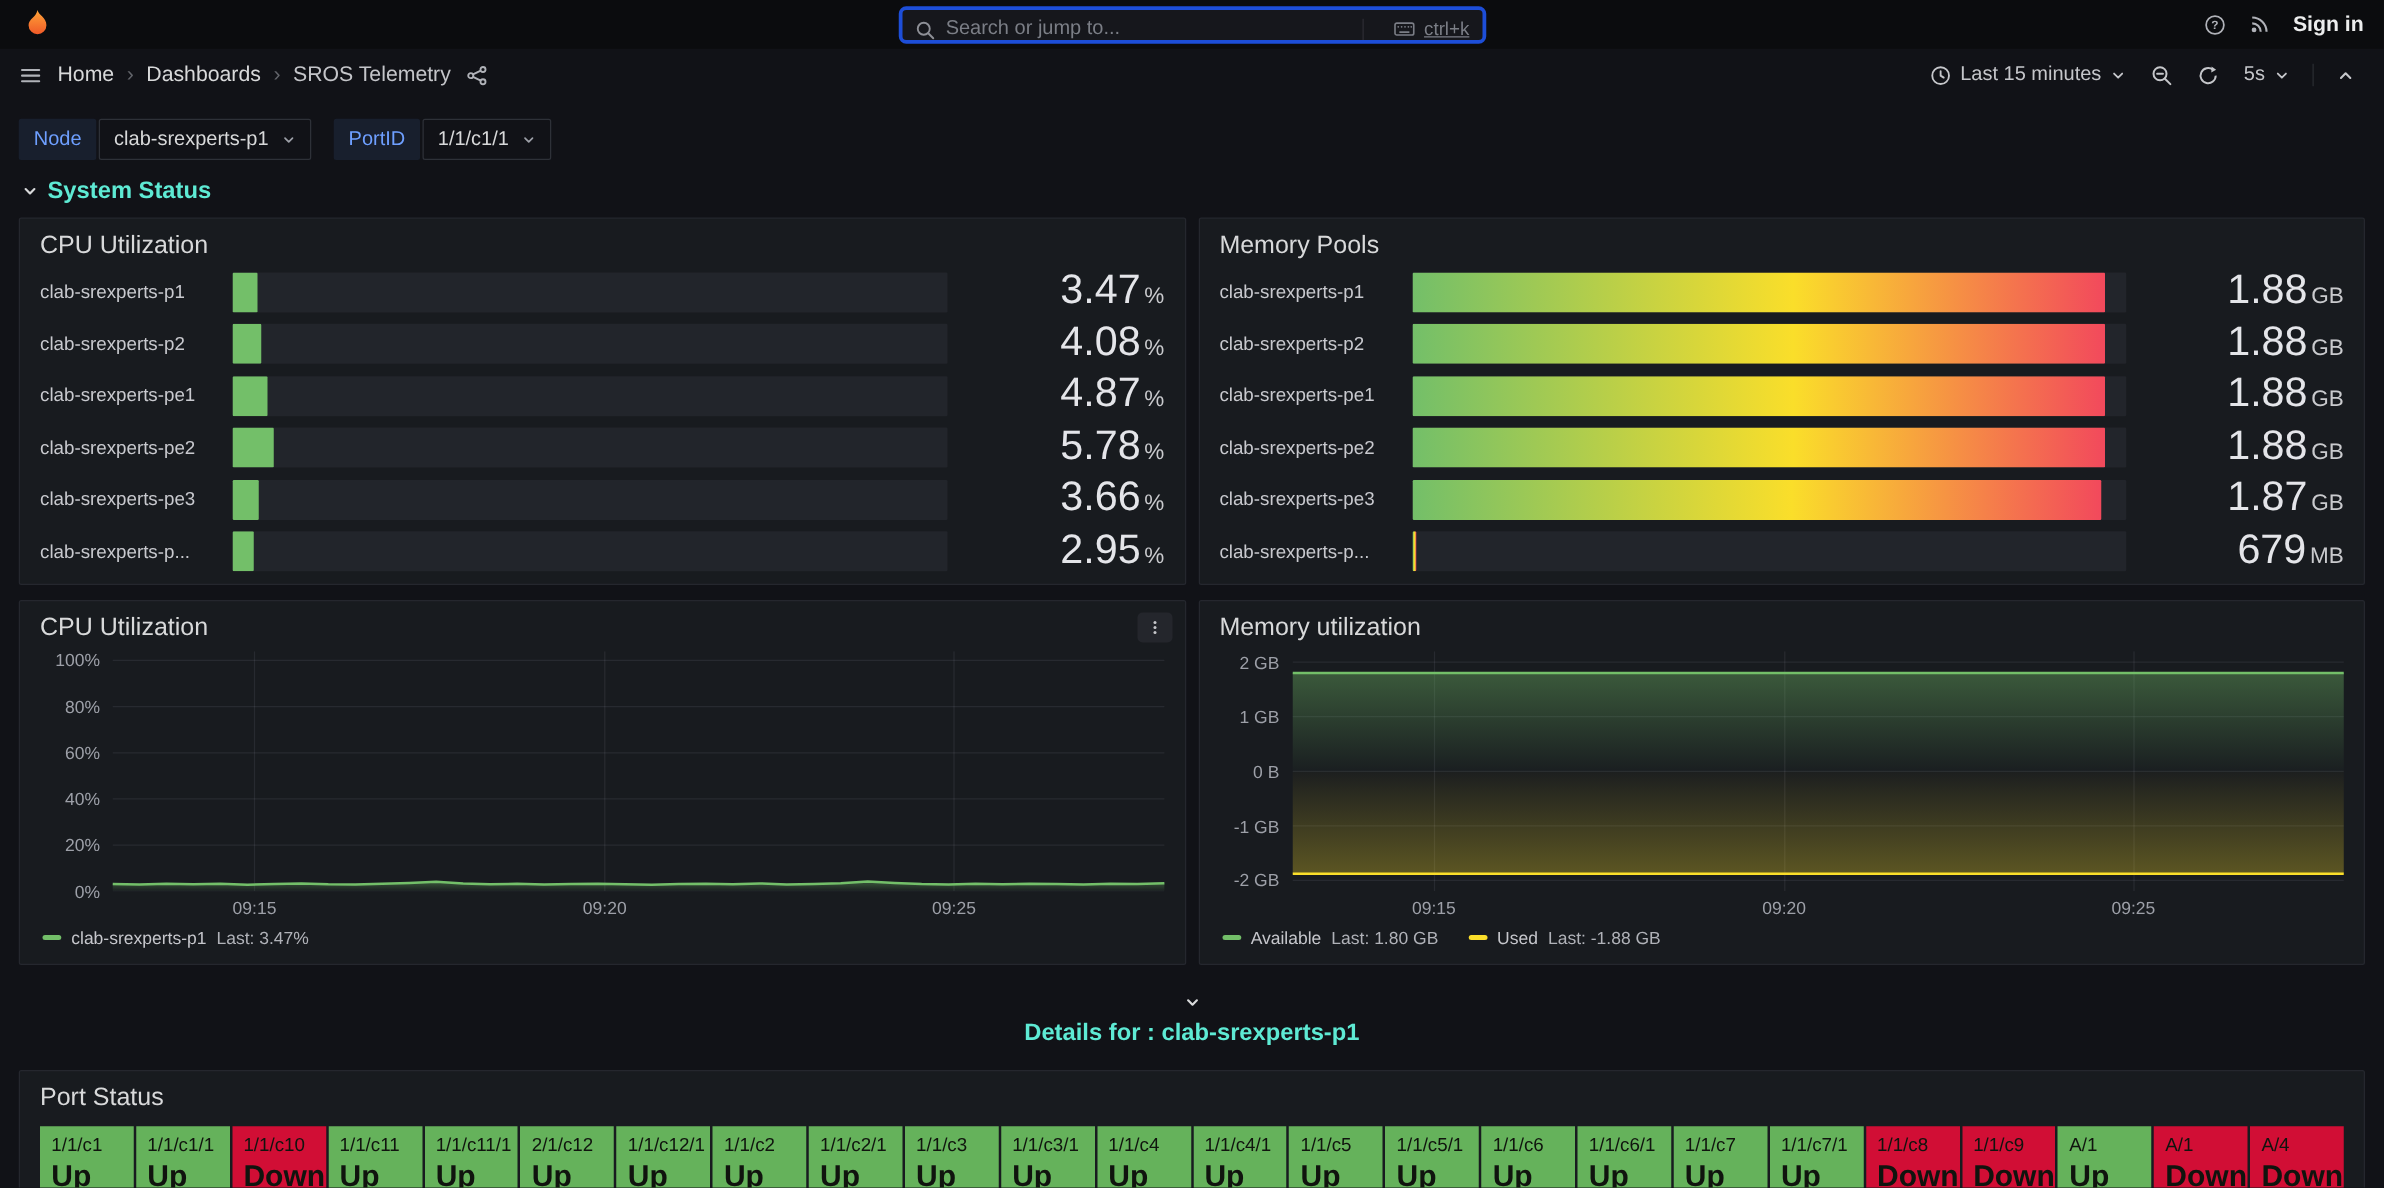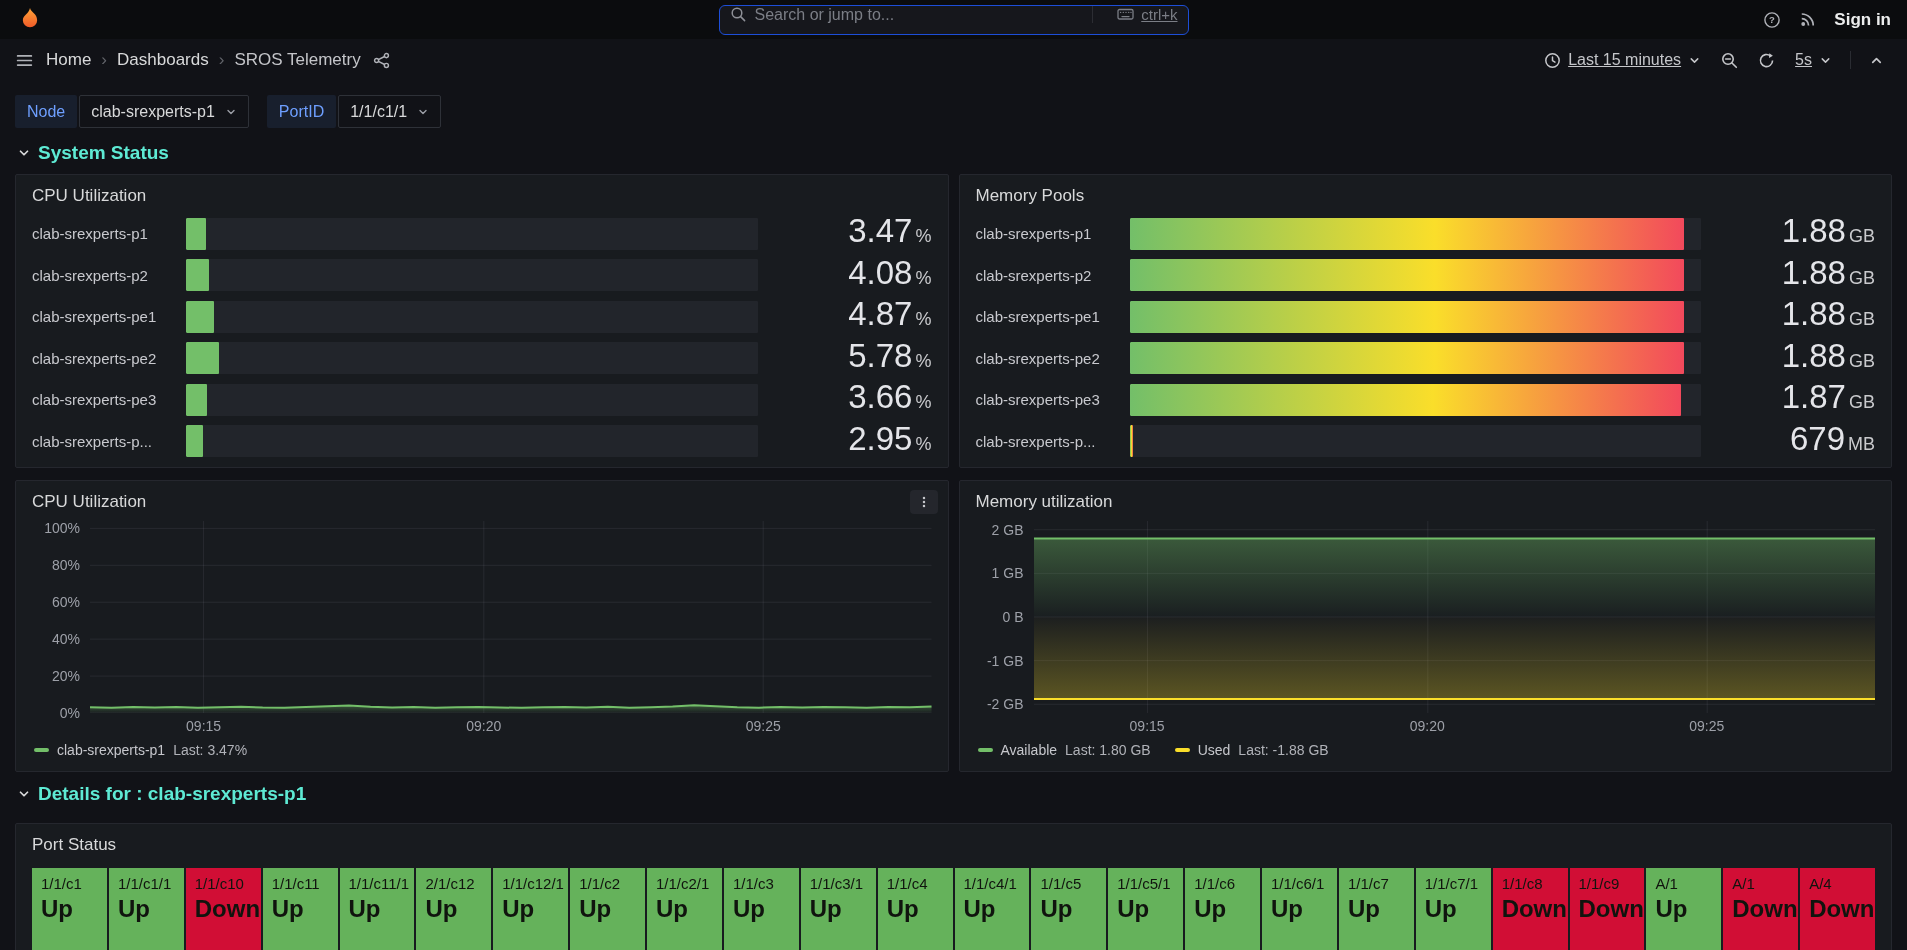--- a/index.html
+++ b/index.html
@@ -13,38 +13,38 @@
   .app { width: 100%; height: 100%; display: flex; flex-direction: column; }
 
   
   .topnav {
     height: 39px; flex: 0 0 39px; background: #0b0c0e;
     display: flex; align-items: center; padding: 0 16px; position: relative;
   }
   .logo { width: 27px; height: 27px; display: flex; align-items: center; justify-content: center; }
   .search-wrap { position: absolute; left: 50%; transform: translateX(-50%); width: 470px; }
   .searchbox {
-    display: flex; align-items: flex-start; gap: 9px; height: 30px;
-    background: #16171c; border: 1px solid #1d4ed8; border-radius: 6px;
+    display: flex; align-items: flex-end; gap: 9px; height: 30px;
+    background: #16171c; border: 3px solid #1d4ed8; border-radius: 6px;
     padding: 0 10px; color: #8e9097; cursor: text;
   }
   .searchbox .placeholder { font-size: 16px; color: #7b7e86; flex: 1; }
   .search-kbd { display: flex; align-items: center; gap: 7px; color: #7b7e86; font-size: 15px;
     border-left: 1px solid #2c2d33; padding-left: 24px; text-decoration: underline; }
   .topnav-right { margin-left: auto; display: flex; align-items: center; gap: 18px; color: #b0b2b8; }
   .signin { color: #eceded; font-weight: 700; font-size: 17px; cursor: pointer; }
   .icon-btn { display: flex; align-items: center; justify-content: center; cursor: pointer; color: #b0b2b8; }
 
   
   .subnav { height: 42px; flex: 0 0 42px; display: flex; align-items: center; padding: 0 15px; gap: 12px; }
   .breadcrumb { display: flex; align-items: center; gap: 10px; font-size: 17px; }
   .crumb { cursor: pointer; }
   .crumb.current { cursor: default; color: #c4c5c9; }
   .crumb-sep { color: #62646a; font-size: 17px; }
-  .subnav-right { margin-left: auto; display: flex; align-items: center; gap: 4px; color: #c5c6ca; text-decoration: underline; }
+  .subnav-right { margin-left: auto; display: flex; align-items: center; gap: 4px; color: #c5c6ca; }
   .tool-btn { display: flex; align-items: center; gap: 7px; padding: 6px 8px; border-radius: 4px;
     font-size: 16px; cursor: pointer; color: #c5c6ca; }
   .v-divider { width: 1px; height: 18px; background: #2a2c32; margin: 0 6px; }
 
   
   .content { flex: 1; padding: 14px 15px 0; display: flex; flex-direction: column; }
 
   .variables-row { display: flex; align-items: center; gap: 18px; height: 33px; }
   .var-group { display: flex; align-items: stretch; height: 33px; gap: 2px; }
   .var-label {
@@ -63,21 +63,21 @@
   .row { display: flex; gap: 10px; }
   .row1 { height: 294px; }
   .row2 { height: 292px; margin-top: 12px; }
   .row .panel { flex: 1 1 0; }
 
   .panel {
     background: #181b1f; border: 1px solid #25272e; border-radius: 2px;
     padding: 8px 16px 10px; display: flex; flex-direction: column; position: relative;
   }
   .panel-header { display: flex; align-items: center; justify-content: center; position: relative; }
-  .panel-title { font-size: 17px; font-weight: 500; color: #d8d9da; line-height: 26px;
+  .panel-title { font-size: 20px; font-weight: 500; color: #d8d9da; line-height: 26px;
     cursor: pointer; align-self: flex-start; }
   .panel-header .panel-title { position: absolute; left: 0; top: 0; }
   .panel-header { height: 26px; }
   .kebab { position: absolute; right: -6px; top: 1px; width: 28px; height: 24px;
     background: #24262c; border-radius: 4px; display: flex; align-items: center; justify-content: center;
     cursor: pointer; color: #c5c6ca; }
 
   
   .gauge-rows { flex: 1; display: flex; flex-direction: column; justify-content: space-between; padding: 6px 0 2px; }
   .gauge-row { display: grid; grid-template-columns: 140px 1fr 160px; align-items: center; column-gap: 14px; height: 32px; }
@@ -101,21 +101,21 @@
   .legend-item .lname { color: #c6c7cc; }
   .legend-item .llast { color: #b0b2b8; }
 
   
   .port-panel { margin-top: 8px; height: 212px; flex: 0 0 auto; }
   .tiles { display: grid; grid-template-columns: repeat(24, 1fr); gap: 2px; margin-top: 10px; height: 132px; }
   .tile { padding: 8px 9px; display: flex; flex-direction: column; gap: 3px; color: #10140e; overflow: hidden; }
   .tile-label { font-size: 15px; font-weight: 500; line-height: 1.1; white-space: nowrap; }
   .tile-state { font-size: 24px; font-weight: 700; line-height: 1.1; }
 
-  .details-header { margin-top: 11px; }
+  .details-header { margin-top: 23px; flex-direction: column; }
 
   svg.icon { display: block; }
 </style>
 </head>
 <body>
 
 <div class="app">
 
   <header class="topnav">
     <div class="logo">

